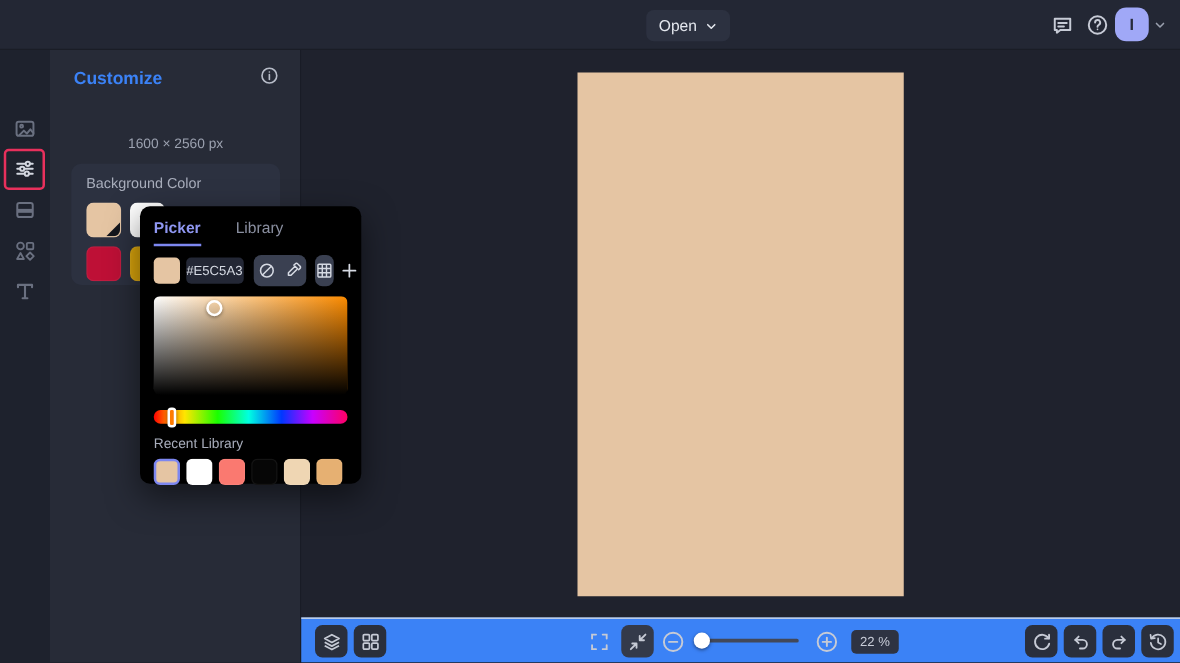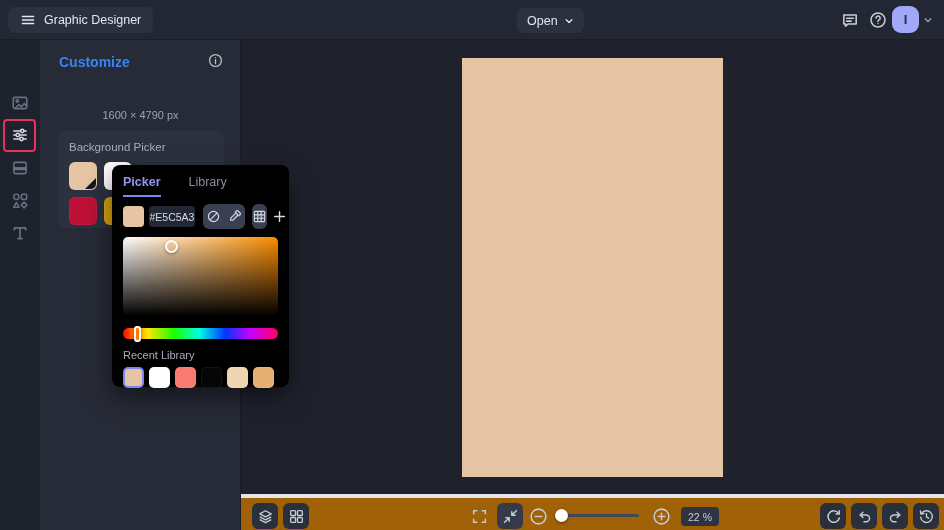--- a/index.html
+++ b/index.html
@@ -40,21 +40,21 @@
 
   
   .popup { position:absolute; left:112px; top:165px; width:177px; height:222px; background:#000000; border-radius:8px;
            box-shadow:0 10px 26px rgba(0,0,0,0.5); z-index:20; padding:10px 11px; }
   .tabs { display:flex; gap:28px; align-items:flex-start; }
   .tab { font-size:12.5px; color:#8a8fa0; cursor:pointer; padding-bottom:6px; }
   .tab.active { color:#8f97f2; font-weight:bold; border-bottom:2px solid #7d87f0; }
   .picker-row { display:flex; align-items:center; gap:3px; margin-top:7px; }
   .cur-swatch { width:21px; height:21px; border-radius:4px; flex:none; }
   .hex-input { width:46px; height:21px; background:#232735; border:none; border-radius:4px; color:#d6dae3;
-               font-size:10.5px; text-align:center; font-family:"Liberation Sans",sans-serif; padding:0; margin-left:2px; }
+               font-size:10.5px; text-align:left; font-family:"Liberation Sans",sans-serif; padding:0; margin-left:2px; }
   .mini-group { display:flex; background:#3a4051; border-radius:6px; height:25px; align-items:center; margin-left:5px; }
   .mini-btn { width:21px; height:25px; display:flex; align-items:center; justify-content:center; color:#d6dae3; cursor:pointer; }
   .grid-btn { width:23px; height:25px; background:#3a4051; border-radius:6px; display:flex; align-items:center; justify-content:center;
               color:#d6dae3; margin-left:4px; cursor:pointer; }
   .plus-btn { width:18px; height:25px; display:flex; align-items:center; justify-content:center; color:#d6dae3; margin-left:2px; cursor:pointer; }
   .gradient { position:relative; margin-top:8px; height:79px; border-radius:5px;
               background:linear-gradient(180deg, rgba(0,0,0,0) 0%, #000 100%), linear-gradient(90deg, #fff 0%, #fb8b00 100%); cursor:crosshair; }
   .grad-handle { position:absolute; left:27%; top:3px; width:13px; height:13px; border-radius:50%; border:2.5px solid #fff;
                  box-shadow:0 1px 3px rgba(0,0,0,0.4); }
   .hue { position:relative; margin-top:12px; height:11px; border-radius:6px;
@@ -64,49 +64,41 @@
   .recent-label { margin-top:10px; font-size:11px; color:#a8adbb; }
   .recent-row { display:flex; gap:5px; margin-top:6px; }
   .recent-swatch { width:21px; height:21px; border-radius:5px; cursor:pointer; border:1px solid rgba(255,255,255,0.06); }
   .recent-swatch.selected { border:2px solid #7d87f0; }
 
   
   .canvas-area { position:absolute; left:241px; top:40px; width:703px; height:454px; background:#1f222d; }
   .artboard { position:absolute; left:221px; top:18px; width:261px; height:419px; }
 
   
-  .bottombar { position:absolute; left:241px; top:494px; width:703px; height:36px; background:#a16207; border-top:4px solid #e5e5e5; }
+  .bottombar { position:absolute; left:241px; top:494px; width:703px; height:36px; background:#3b82f6; border-top:1px solid #e5e5e5; }
   .iconbtn { position:absolute; top:5px; width:26px; height:26px; border-radius:6px; background:#2a2f3c; color:#c6cad5;
              display:flex; align-items:center; justify-content:center; cursor:pointer; }
   .iconbtn.lit { background:#343a4a; }
   .bare-icon { position:absolute; top:8px; width:20px; height:20px; color:#c6cad5; display:flex; align-items:center; justify-content:center; cursor:pointer; }
   .zoom-slider { position:absolute; left:314px; top:16px; width:84px; height:3px; background:#424859; border-radius:2px; cursor:pointer; }
   .zoom-handle { position:absolute; left:0px; top:-5px; width:13px; height:13px; border-radius:50%; background:#fff;
                  box-shadow:0 1px 3px rgba(0,0,0,0.5); cursor:pointer; }
   .zoom-box { position:absolute; left:440px; top:9px; width:38px; height:19px; background:#2e3342; border-radius:4px;
               color:#c9cdd8; font-size:10.5px; display:flex; align-items:center; justify-content:center; cursor:pointer; }
   .right-icons { position:absolute; right:5px; top:5px; display:flex; gap:5px; }
   .right-icons .iconbtn { position:static; }
 
   svg { display:block; }
 </style>
 </head>
 <body>
 
 <div id="app">
 
   <div class="topbar">
-    <div class="pill-btn menu-btn">
-      <span>
-        <svg width="16" height="16" viewBox="0 0 16 16" fill="none" stroke="currentColor" stroke-width="1.6" stroke-linecap="round">
-            <path d="M2.5 4.5h11M2.5 8h11M2.5 11.5h11"></path>
-          </svg>
-      </span>
-      <span>Graphic Designer</span>
-    </div>
 
     <div class="pill-btn open-btn">
       <span>Open</span>
       <span>
         <svg width="10" height="10" viewBox="0 0 16 16" fill="none" stroke="currentColor" stroke-width="2" stroke-linecap="round" stroke-linejoin="round">
             <path d="M3.5 6l4.5 4.5L12.5 6"></path>
           </svg>
       </span>
     </div>
     <div class="pill-btn save-btn">
@@ -197,24 +189,24 @@
     <div class="panel-title">Customize</div>
     <div class="info-btn">
       <span>
         <svg width="15" height="15" viewBox="0 0 16 16" fill="none" stroke="currentColor" stroke-width="1.4">
             <circle cx="8" cy="8" r="6.3"></circle>
             <path d="M8 7.2v4" stroke-linecap="round"></path>
             <circle cx="8" cy="4.9" r="0.7" fill="currentColor" stroke="none"></circle>
           </svg>
       </span>
     </div>
-    <div class="size-label">1600 × 4790 px</div>
+    <div class="size-label">1600 × 2560 px</div>
 
     <div class="bg-card">
-      <div class="bg-card-label">Background Picker</div>
+      <div class="bg-card-label">Background Color</div>
       <div class="card-swatch" style="left: 12px; top: 31px; background: rgb(229, 197, 163);">
         <span class="corner"></span>
       </div>
       <div class="card-swatch" style="left: 47px; top: 31px; background: rgb(255, 255, 255);"></div>
       <div class="card-swatch" style="left: 12px; top: 66px; background: rgb(190, 16, 54);"></div>
       <div class="card-swatch" style="left: 47px; top: 66px; background: rgb(217, 164, 11);"></div>
     </div>
   </div>
 
   <div class="popup">

